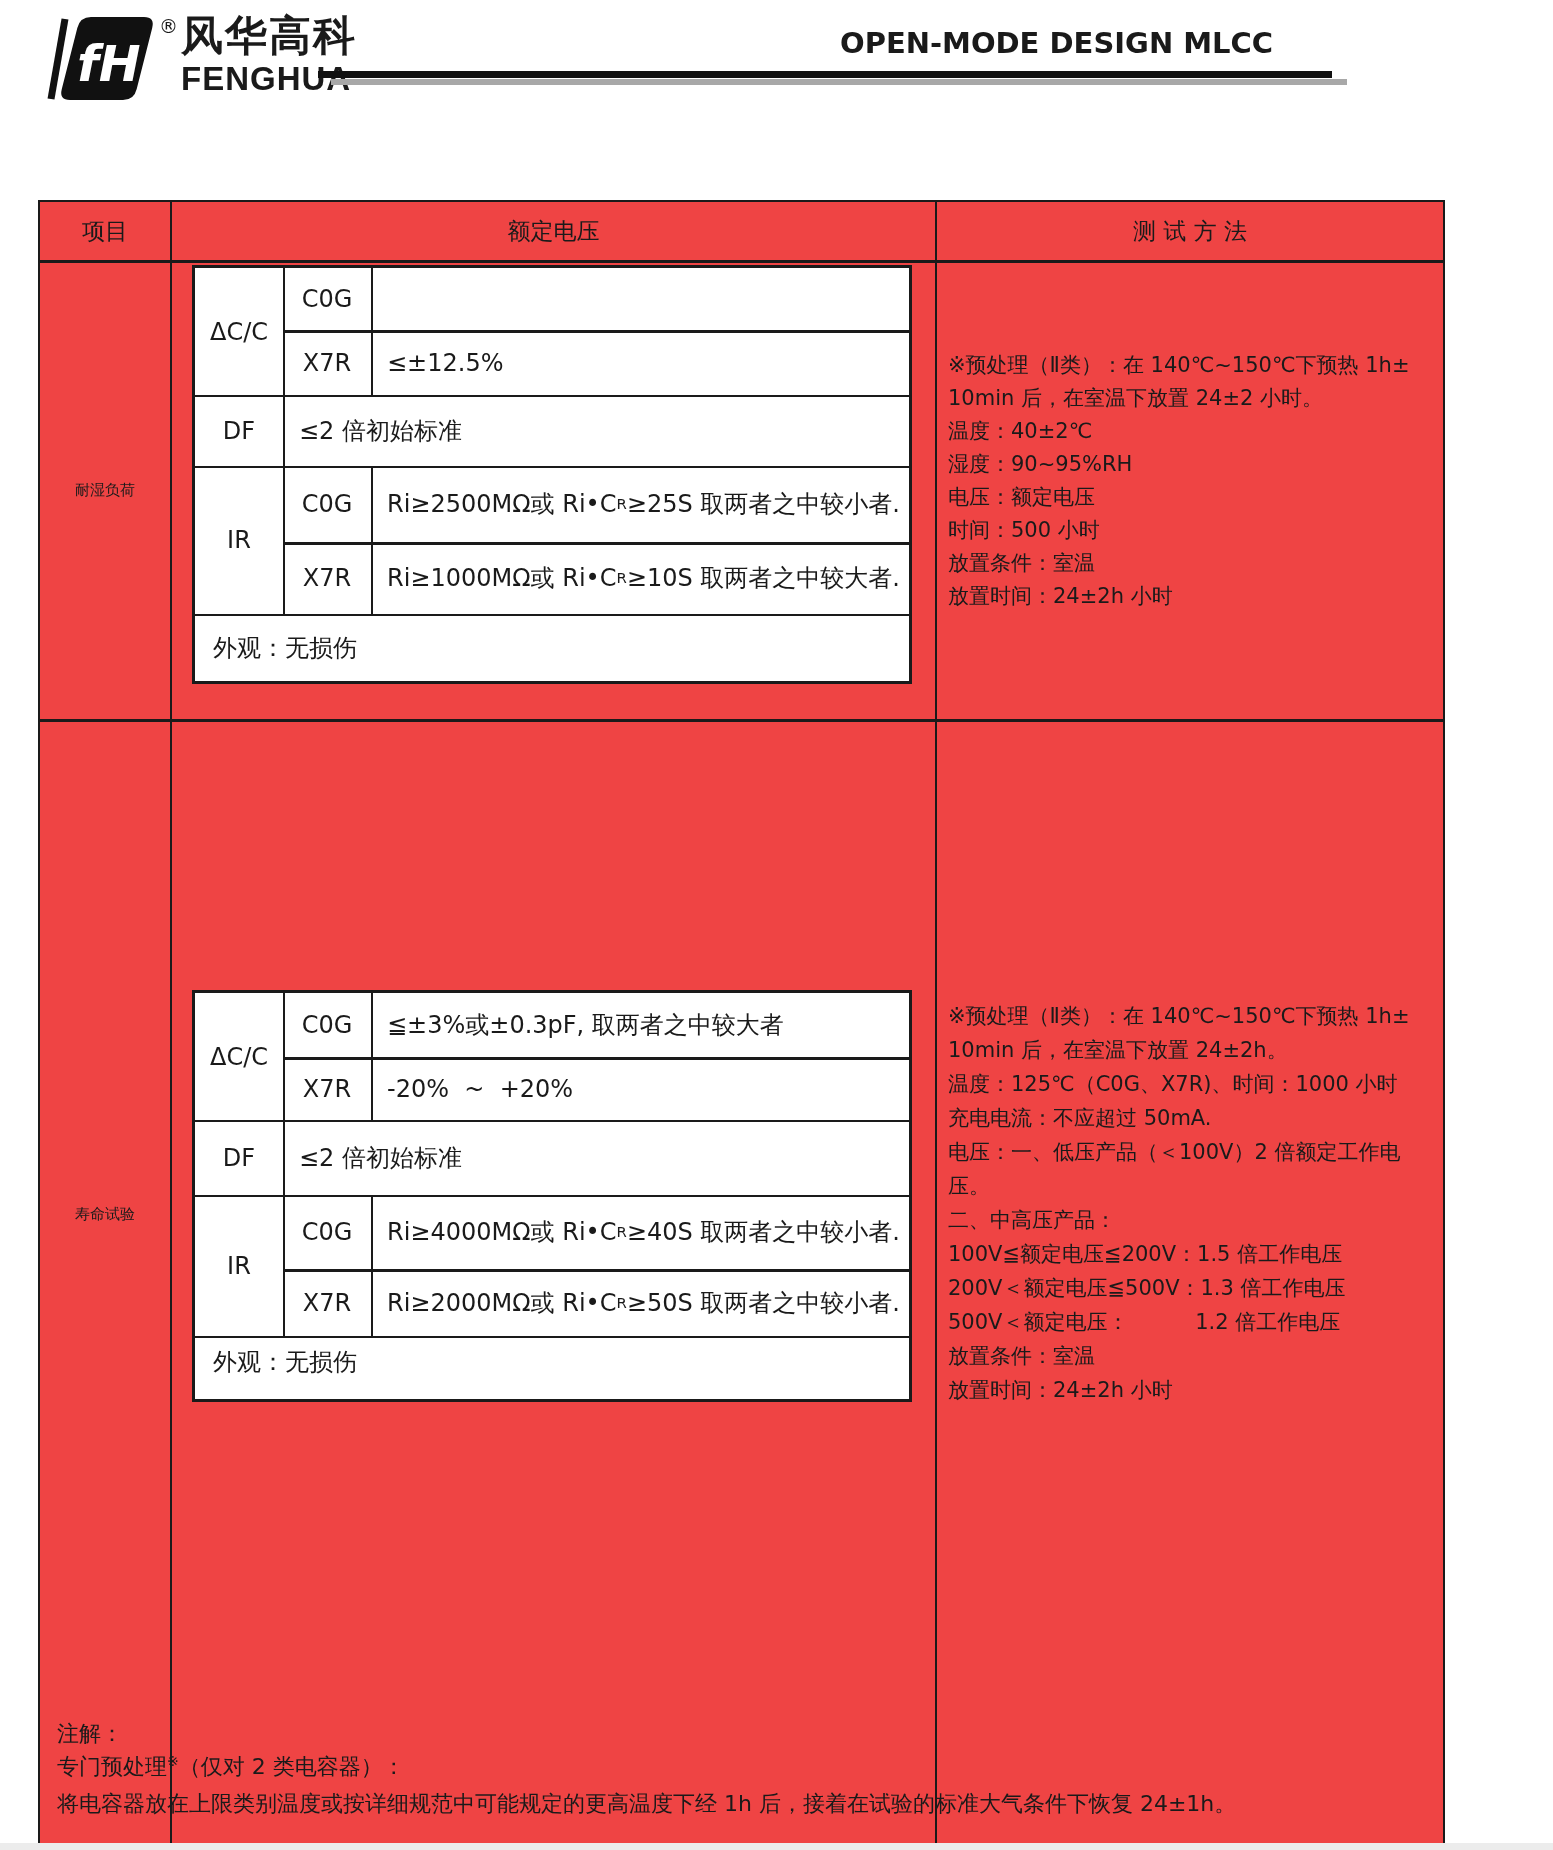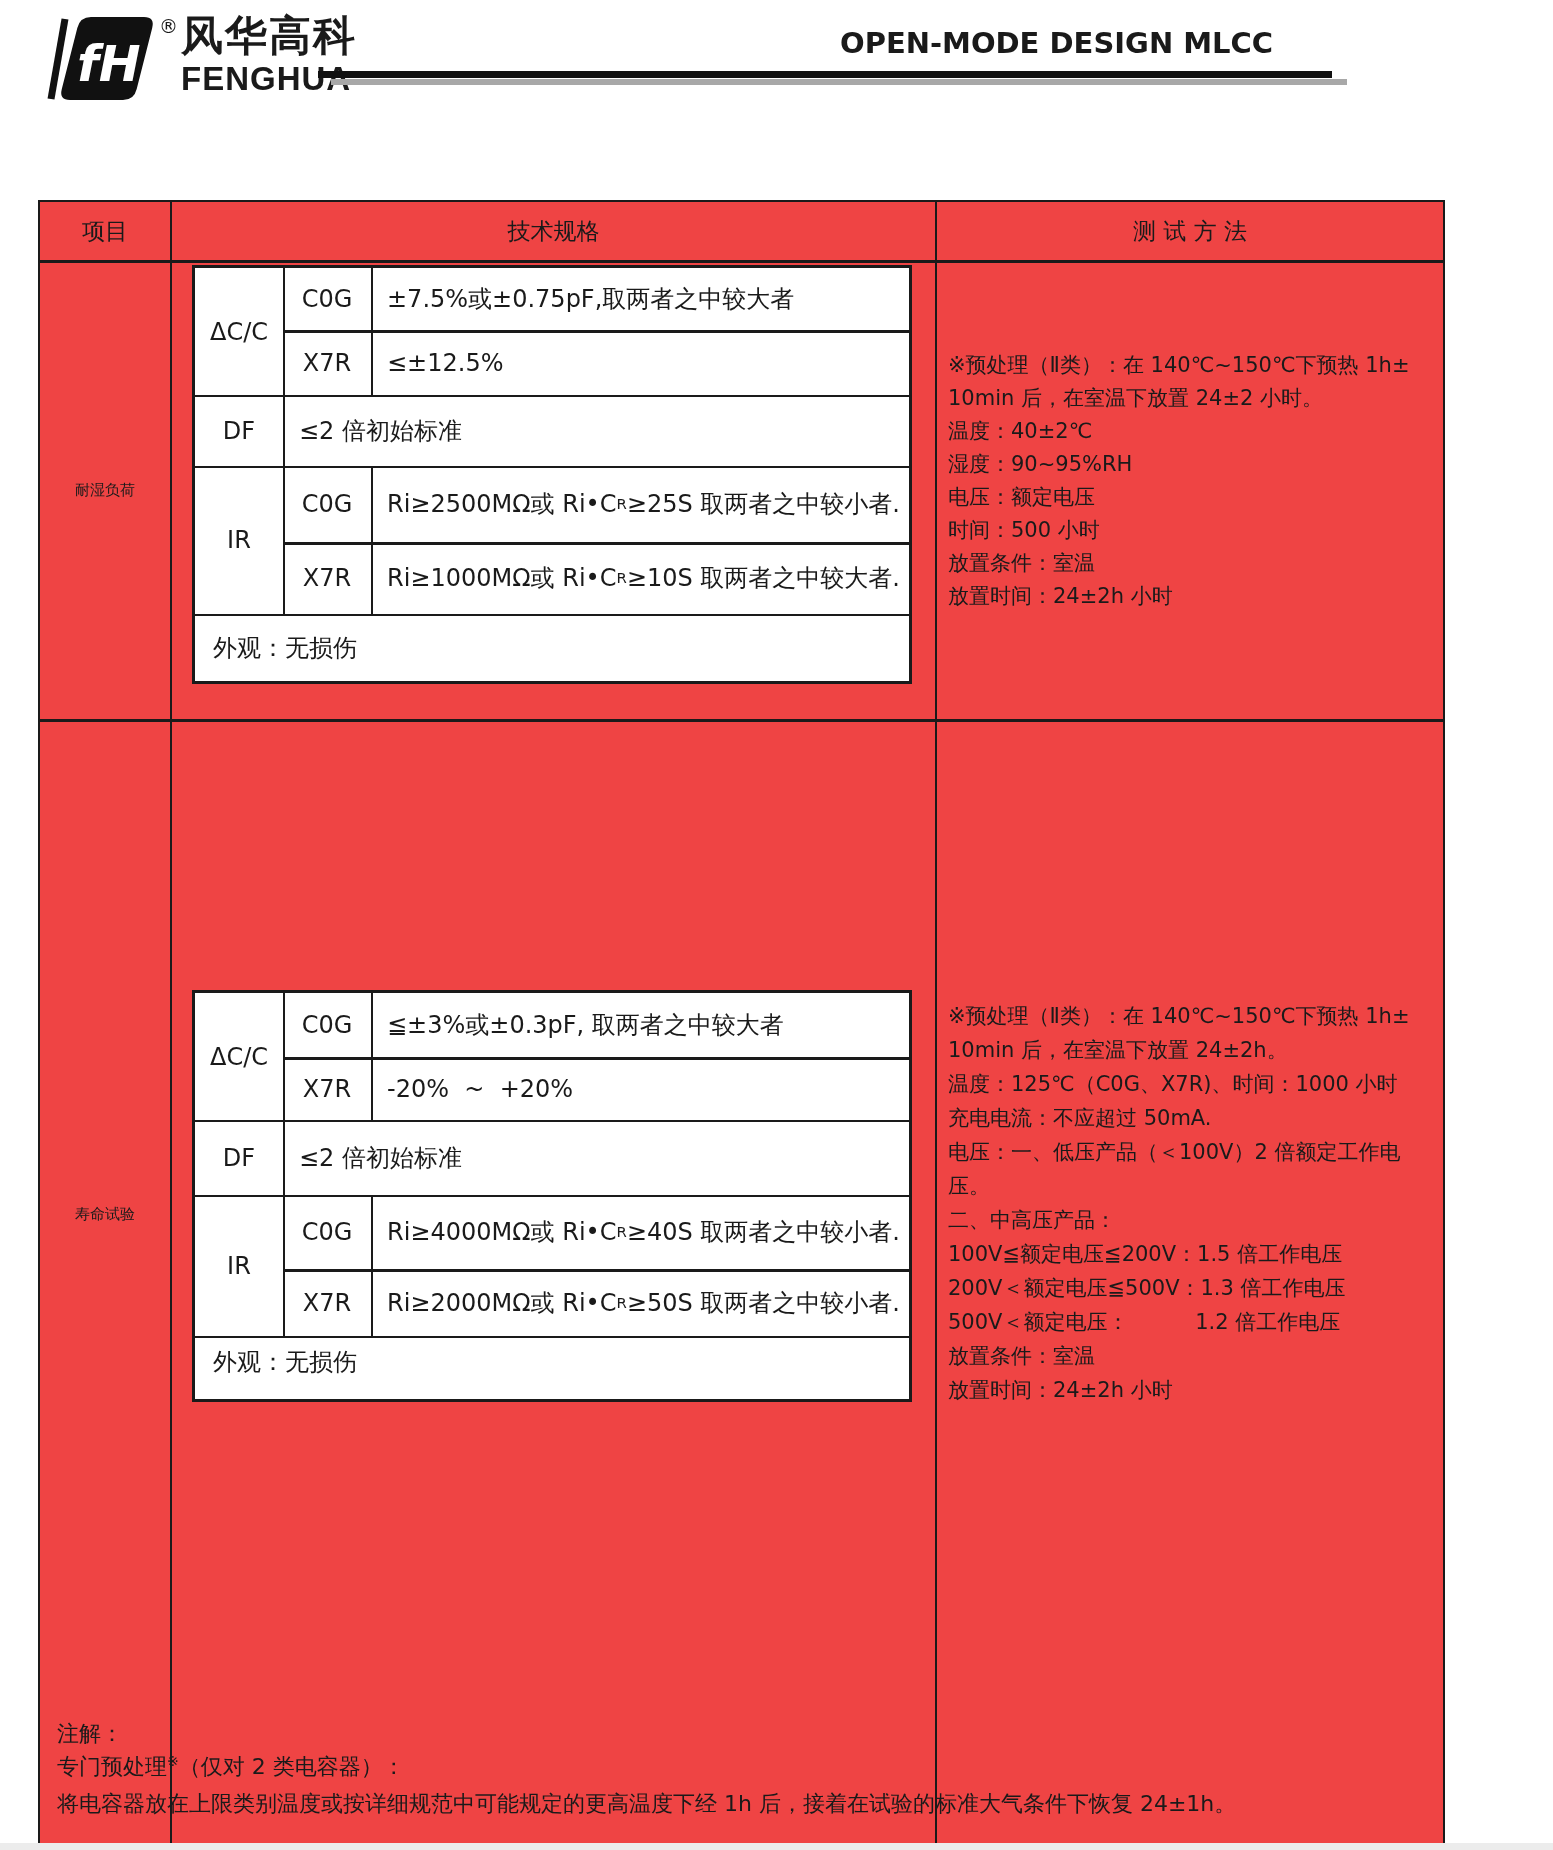--- a/index.html
+++ b/index.html
@@ -90,39 +90,38 @@
   <div class="rule-black"></div>
   <div class="rule-gray"></div>
 
   <div class="tbl">
     <div class="vl vl1"></div>
     <div class="vl vl2"></div>
     <div class="hl hl-header"></div>
     <div class="hl hl-section"></div>
 
     <div class="th th-item">项目</div>
-    <div class="th th-spec">技术规格</div>
+    <div class="th th-spec">额定电压</div>
     <div class="th th-method">测 试 方 法</div>
 
     <div class="sec-label sec1">耐湿负荷</div>
     <div class="sec-label sec2">寿命试验</div>
 
     <div class="inner inner1">
       <div class="v" style="left:88px; top:0; height:346px;"></div>
       <div class="v" style="left:176px; top:0; height:127px;"></div>
       <div class="v" style="left:176px; top:198px; height:148px;"></div>
       <div class="h thick" style="top:62px;"></div>
       <div class="h" style="top:127px;"></div>
       <div class="h" style="top:198px;"></div>
       <div class="h thick" style="top:274px;"></div>
       <div class="h" style="top:346px;"></div>
 
       <div class="cell ctr" style="left:0; width:88px; top:0; height:127px;">ΔC/C</div>
       <div class="cell ctr" style="left:88px; width:88px; top:0; height:62px;">C0G</div>
-      <div class="cell val" style="left:176px; width:538px; top:0; height:62px;">±7.5%或±0.75pF,取两者之中较大者</div>
       <div class="cell ctr" style="left:88px; width:88px; top:62px; height:65px;">X7R</div>
       <div class="cell val" style="left:176px; width:538px; top:62px; height:65px;">≤±12.5%</div>
 
       <div class="cell ctr" style="left:0; width:88px; top:127px; height:71px;">DF</div>
       <div class="cell val" style="left:88px; width:626px; top:127px; height:71px;">≤2 倍初始标准</div>
 
       <div class="cell ctr" style="left:0; width:88px; top:198px; height:148px;">IR</div>
       <div class="cell ctr" style="left:88px; width:88px; top:198px; height:76px;">C0G</div>
       <div class="cell val" style="left:176px; width:538px; top:198px; height:76px;"><span>Ri≥2500MΩ或 Ri•C</span><sub class="r">R</sub><span>≥25S 取两者之中较小者.</span></div>
       <div class="cell ctr" style="left:88px; width:88px; top:274px; height:72px;">X7R</div>

